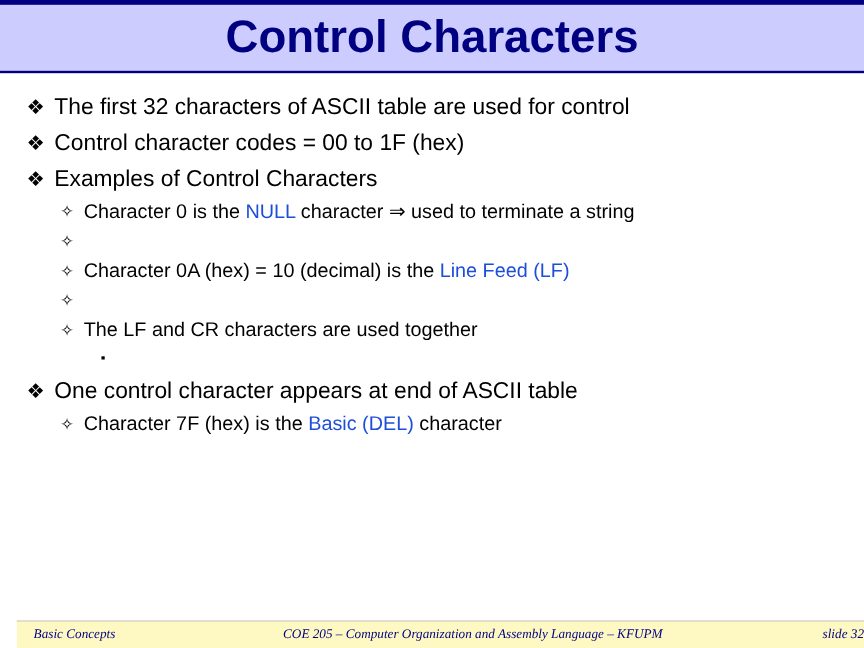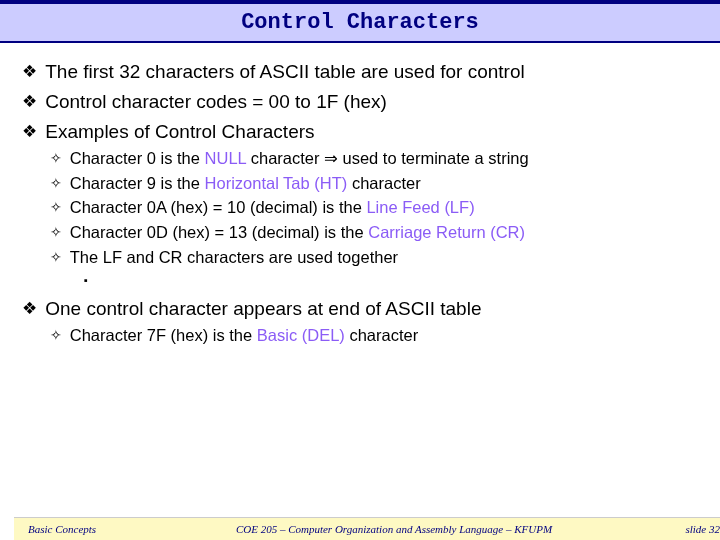--- a/index.html
+++ b/index.html
@@ -16,22 +16,22 @@
     width: 100%;
     padding: 4px 0 2px 0;
   }
   .title-inner {
     background: #ccccff;
     margin: 0;
     text-align: center;
     padding: 6px 0;
   }
   .title {
-    font-family: Liberation Mono, monospace;
-    font-size: 22px;
+    font-family: Liberation Sans, sans-serif;
+    font-size: 38px;
     font-weight: bold;
     color: #000080;
   }
   .content {
     padding: 10px 22px 0 22px;
   }
   .bullet-l1 {
     font-size: 19px;
     color: #000;
     margin: 8px 0 6px 0;
@@ -61,21 +61,21 @@
     margin: 4px 0 4px 62px;
     display: flex;
     align-items: flex-start;
     font-weight: bold;
   }
   .bullet-l3 .marker {
     font-size: 11px;
     margin-right: 8px;
     line-height: 1.6;
   }
-  .hl { color: #8b5cf6; }
+  .hl { color: #1d4ed8; }
   .arrow { font-family: Arial; }
   .footer {
     position: absolute;
     bottom: 0;
     left: 14px;
     width: 100%;
     background: #fef9c3;
     border-top: 1px solid #ccc;
     display: flex;
     justify-content: space-between;
@@ -117,31 +117,29 @@
     <span>Examples of Control Characters</span>
   </div>
 
   <div class="bullet-l2">
     <span class="marker">✧</span>
     <span><span>Character 0 is the </span><span class="hl">NULL</span><span> character </span><span class="arrow">⇒</span><span> used to terminate a string</span></span>
   </div>
 
   <div class="bullet-l2">
     <span class="marker">✧</span>
-    <span><span>Character 9 is the </span><span class="hl">Horizontal Tab (HT)</span><span> character</span></span>
   </div>
 
   <div class="bullet-l2">
     <span class="marker">✧</span>
     <span><span>Character 0A (hex) = 10 (decimal) is the </span><span class="hl">Line Feed (LF)</span></span>
   </div>
 
   <div class="bullet-l2">
     <span class="marker">✧</span>
-    <span><span>Character 0D (hex) = 13 (decimal) is the </span><span class="hl">Carriage Return (CR)</span></span>
   </div>
 
   <div class="bullet-l2">
     <span class="marker">✧</span>
     <span>The LF and CR characters are used together</span>
   </div>
 
   <div class="bullet-l3">
     <span class="marker">▪</span>
   </div>

